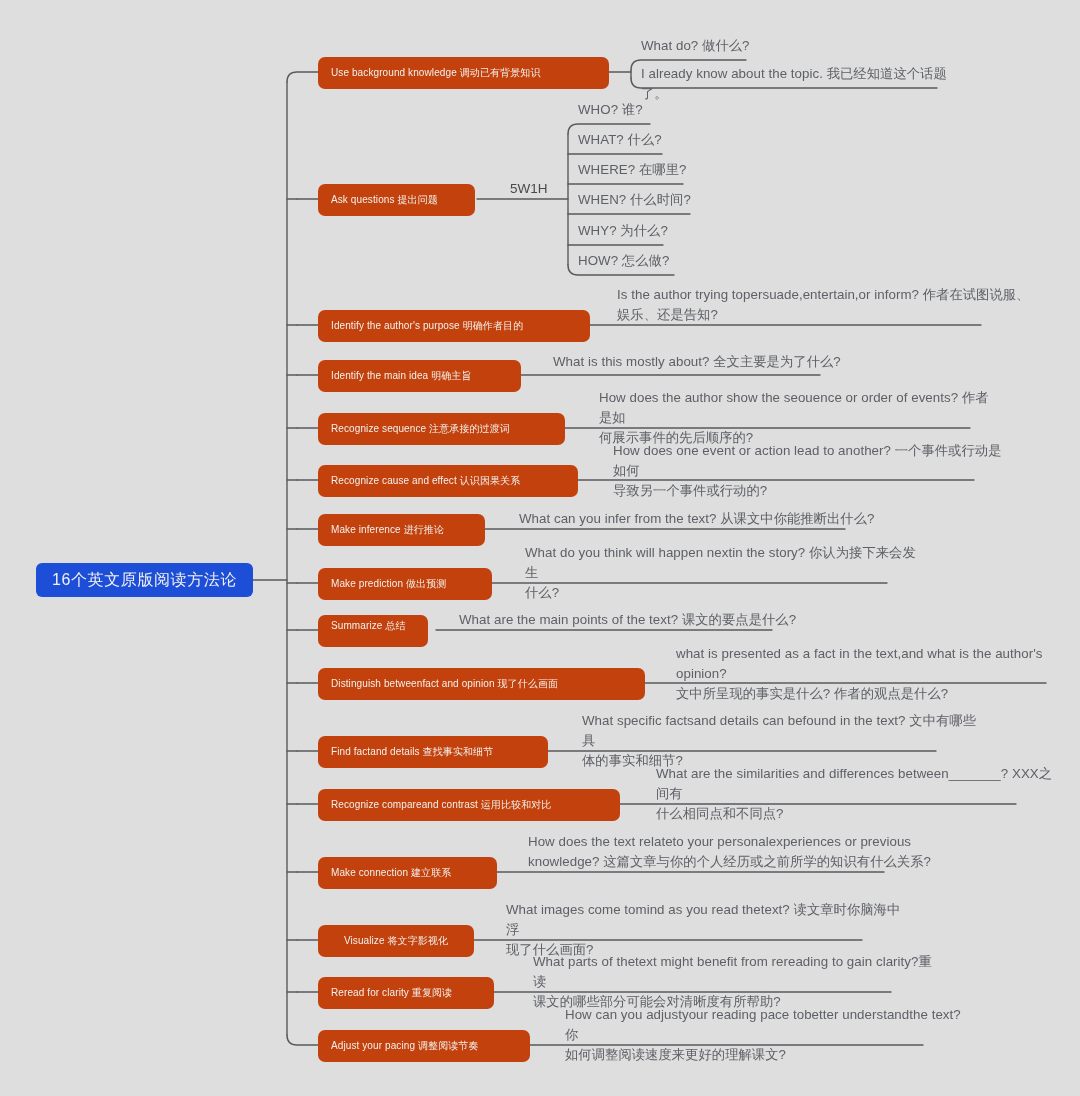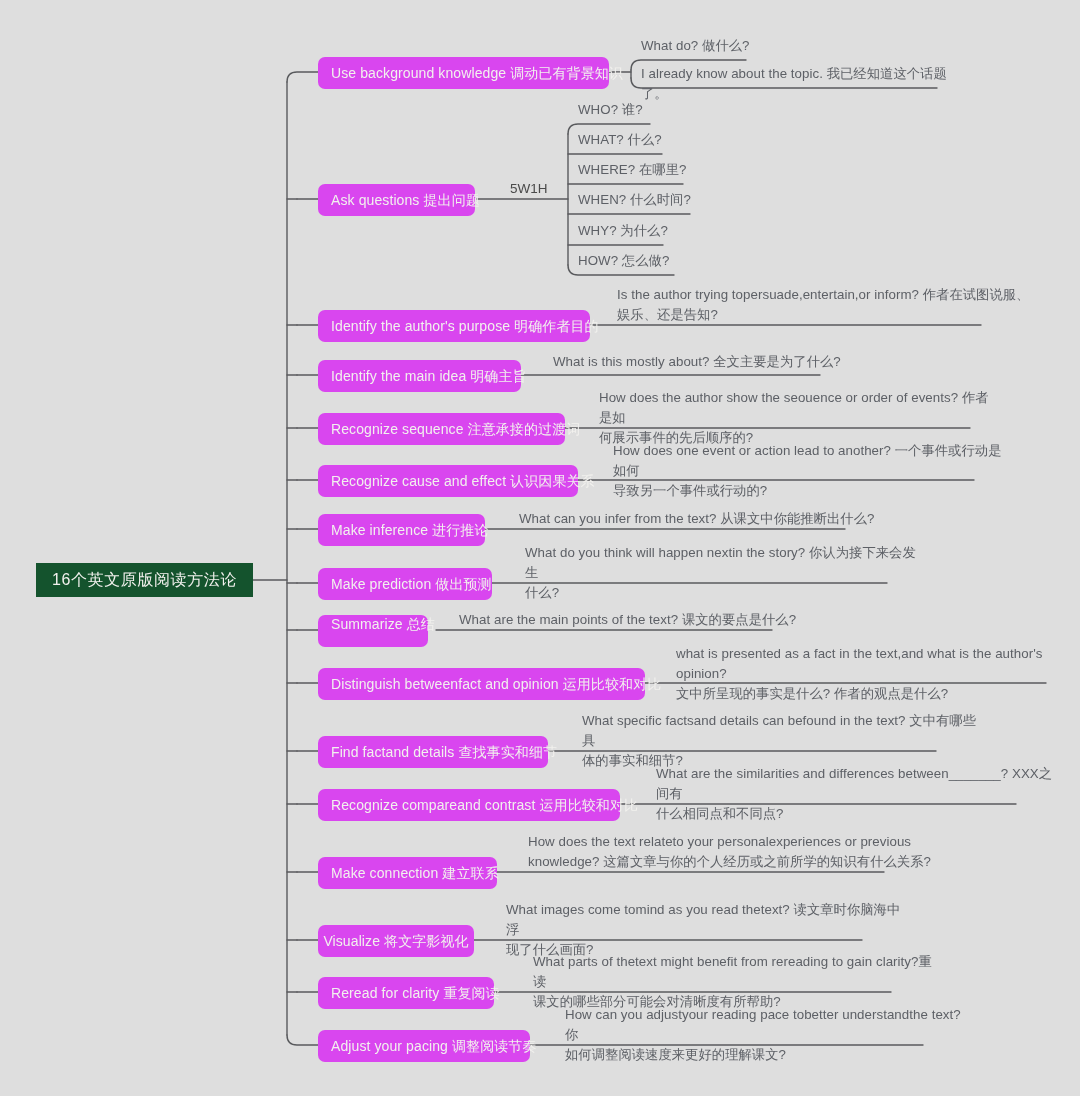--- a/index.html
+++ b/index.html
@@ -25,35 +25,35 @@
   #links {
     position: absolute;
     left: 0; top: 0;
     width: 1080px;
     height: 1096px;
     pointer-events: none;
   }
   .node {
     position: absolute;
     box-sizing: border-box;
-    background: #d946ef;
+    background: #c2410c;
     color: #f2f1ee;
     border-radius: 7px;
-    font-size: 14px;
+    font-size: 10px;
     line-height: 1;
     letter-spacing: 0.1px;
     display: flex;
     align-items: center;
     padding: 16px 13px;
     white-space: nowrap;
     height: 30px;
   }
   .node.root {
-    background: #14532d;
-    border-radius: 0;
+    background: #1d4ed8;
+    border-radius: 6px;
     font-size: 16px;
     height: 34px;
     letter-spacing: 0.6px;
     padding: 0 16px;
   }
   .leaf {
     position: absolute;
     color: #5d6066;
     font-size: 13.3px;
     line-height: 20px;
@@ -177,21 +177,21 @@
     <div class="node" style="left: 318px; top: 568px; width: 174px; height: 30px;">
       <span>Make prediction 做出预测</span>
     </div>
     <div class="leaf" style="left: 525px; top: 543px; width: 400px;">What do you think will happen nextin the story? 你认为接下来会发生
 什么?</div>
     <div class="node" style="left: 318px; top: 615px; width: 110px; height: 30px; align-items: flex-end;">
       <span>Summarize 总结</span>
     </div>
     <div class="leaf" style="left: 459px; top: 610px; width: 340px;">What are the main points of the text? 课文的要点是什么?</div>
     <div class="node" style="left: 318px; top: 668px; width: 327px; height: 30px;">
-      <span>Distinguish betweenfact and opinion 运用比较和对比</span>
+      <span>Distinguish betweenfact and opinion 现了什么画面</span>
     </div>
     <div class="leaf" style="left: 676px; top: 644px; width: 420px;">what is presented as a fact in the text,and what is the author's opinion?
 文中所呈现的事实是什么? 作者的观点是什么?</div>
     <div class="node" style="left: 318px; top: 736px; width: 230px; height: 30px;">
       <span>Find factand details 查找事实和细节</span>
     </div>
     <div class="leaf" style="left: 582px; top: 711px; width: 400px;">What specific factsand details can befound in the text? 文中有哪些具
 体的事实和细节?</div>
     <div class="node" style="left: 318px; top: 789px; width: 302px; height: 30px;">
       <span>Recognize compareand contrast 运用比较和对比</span>

